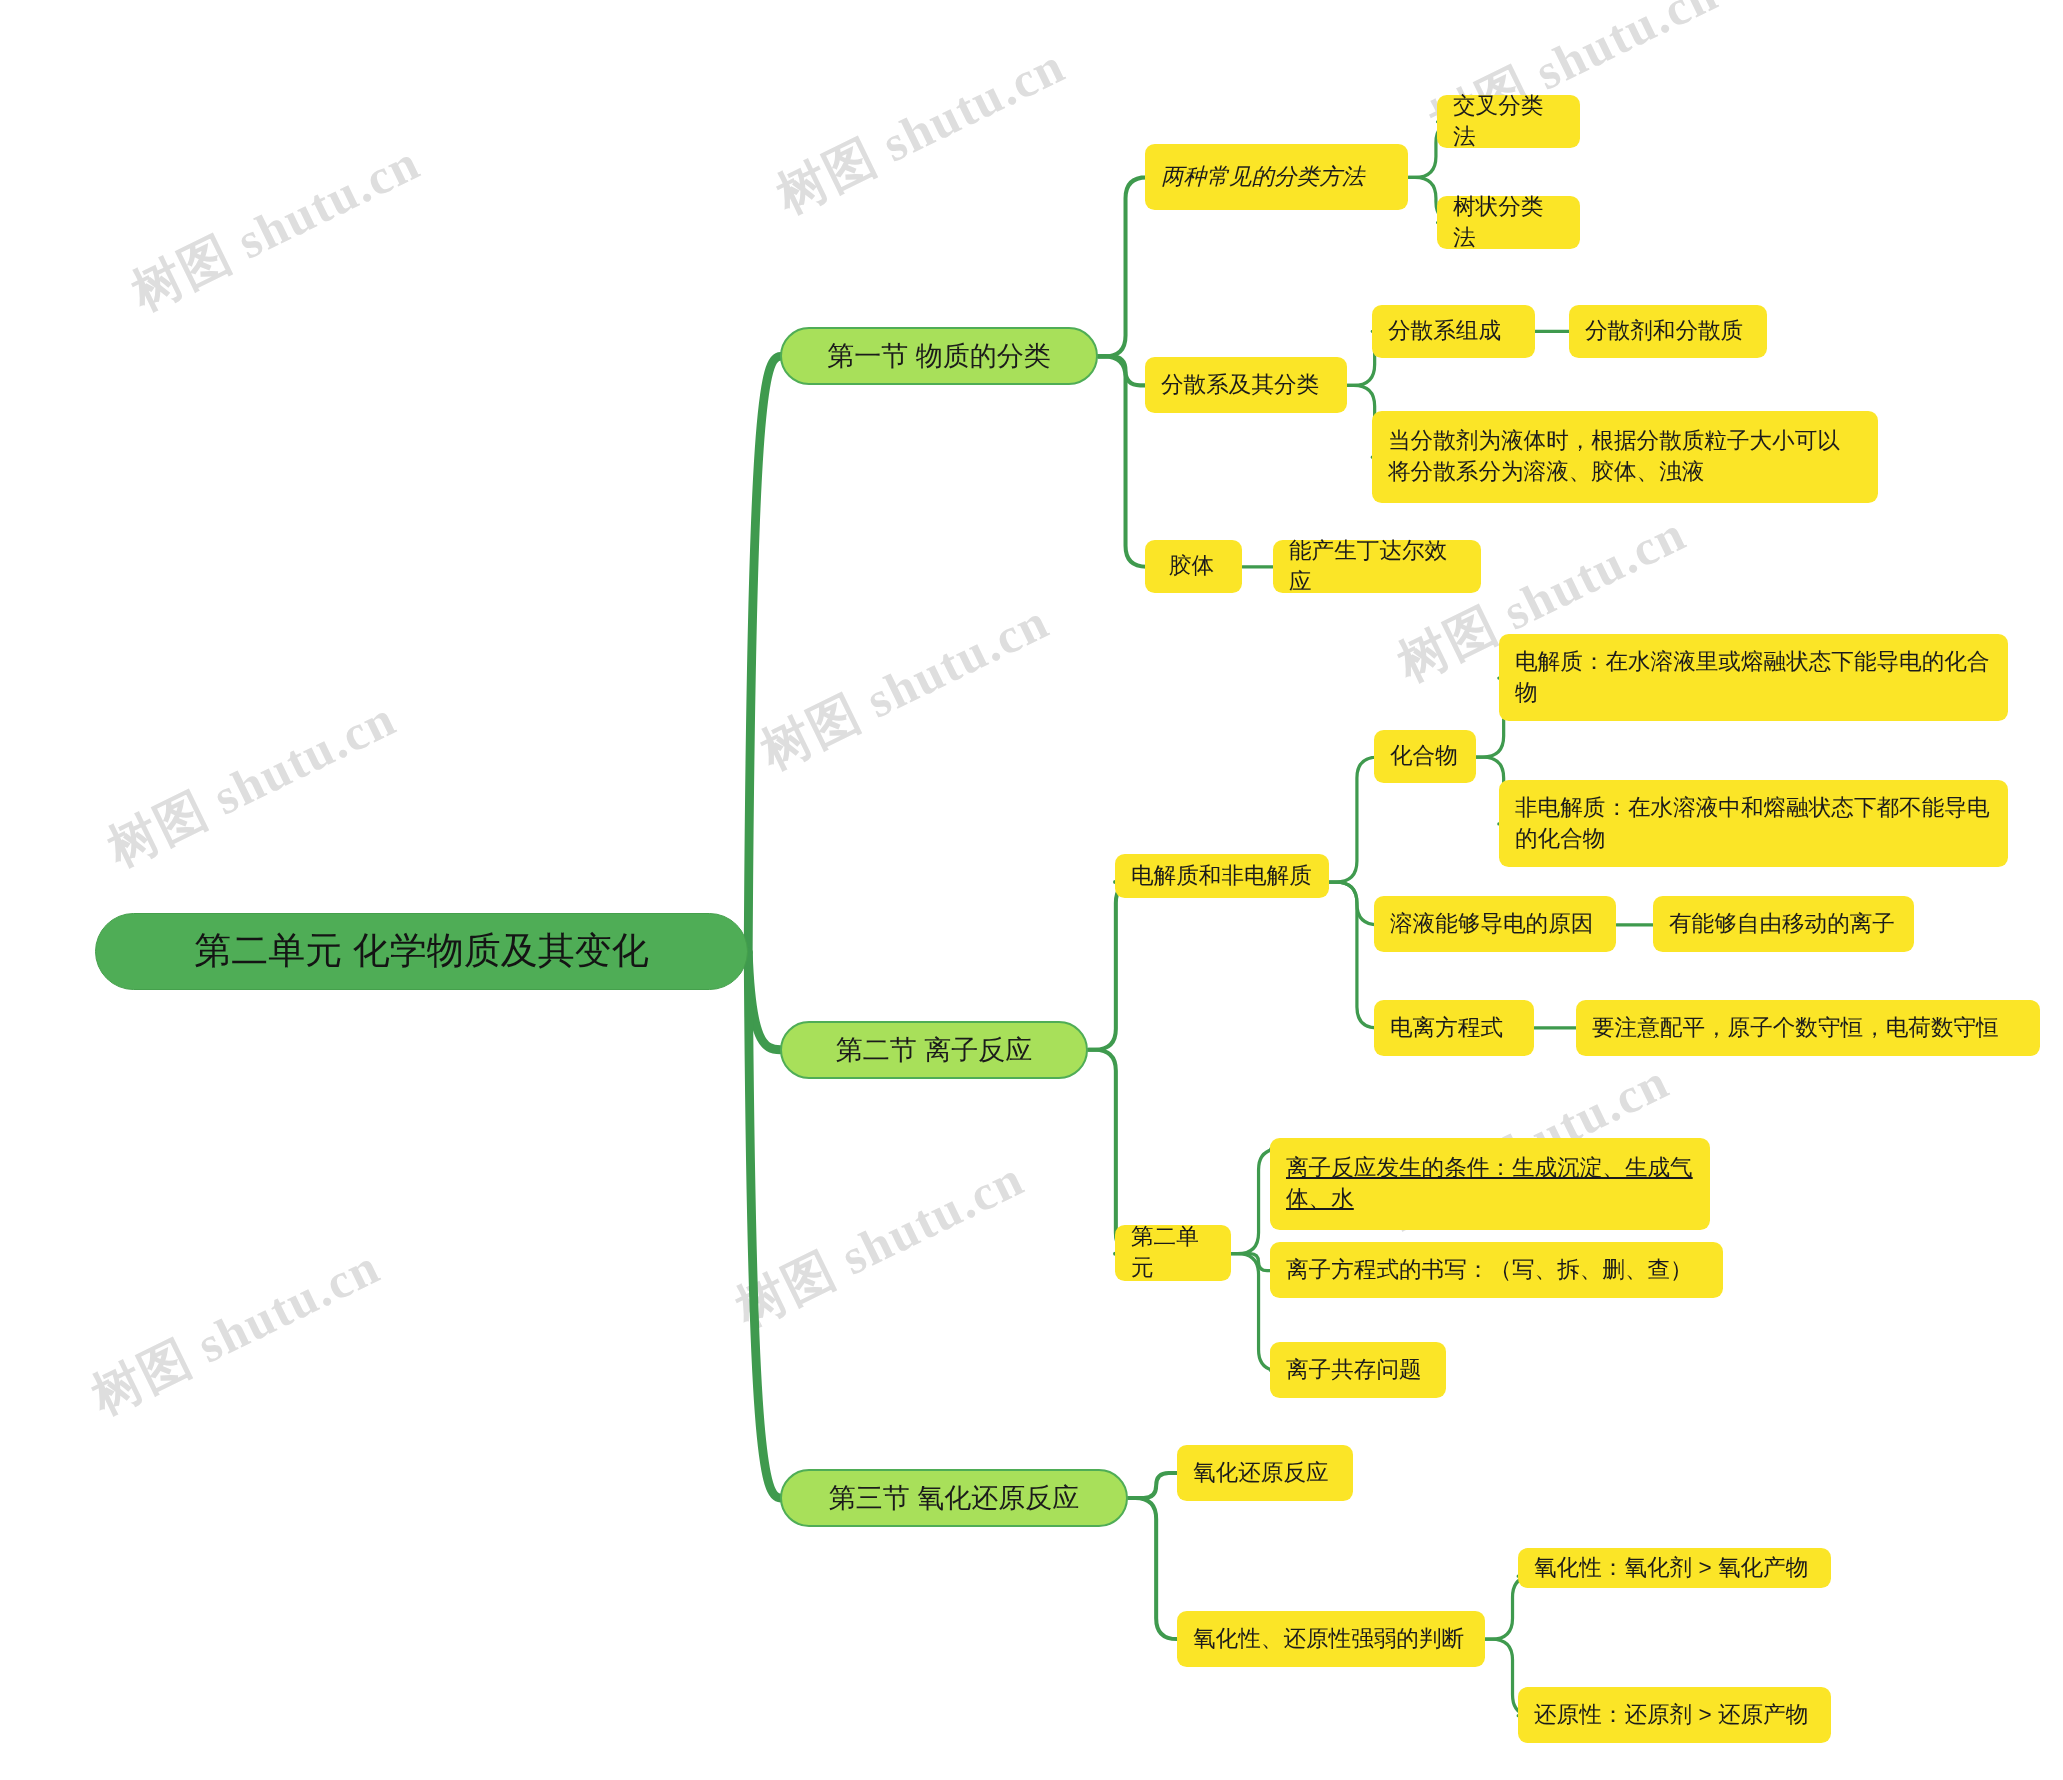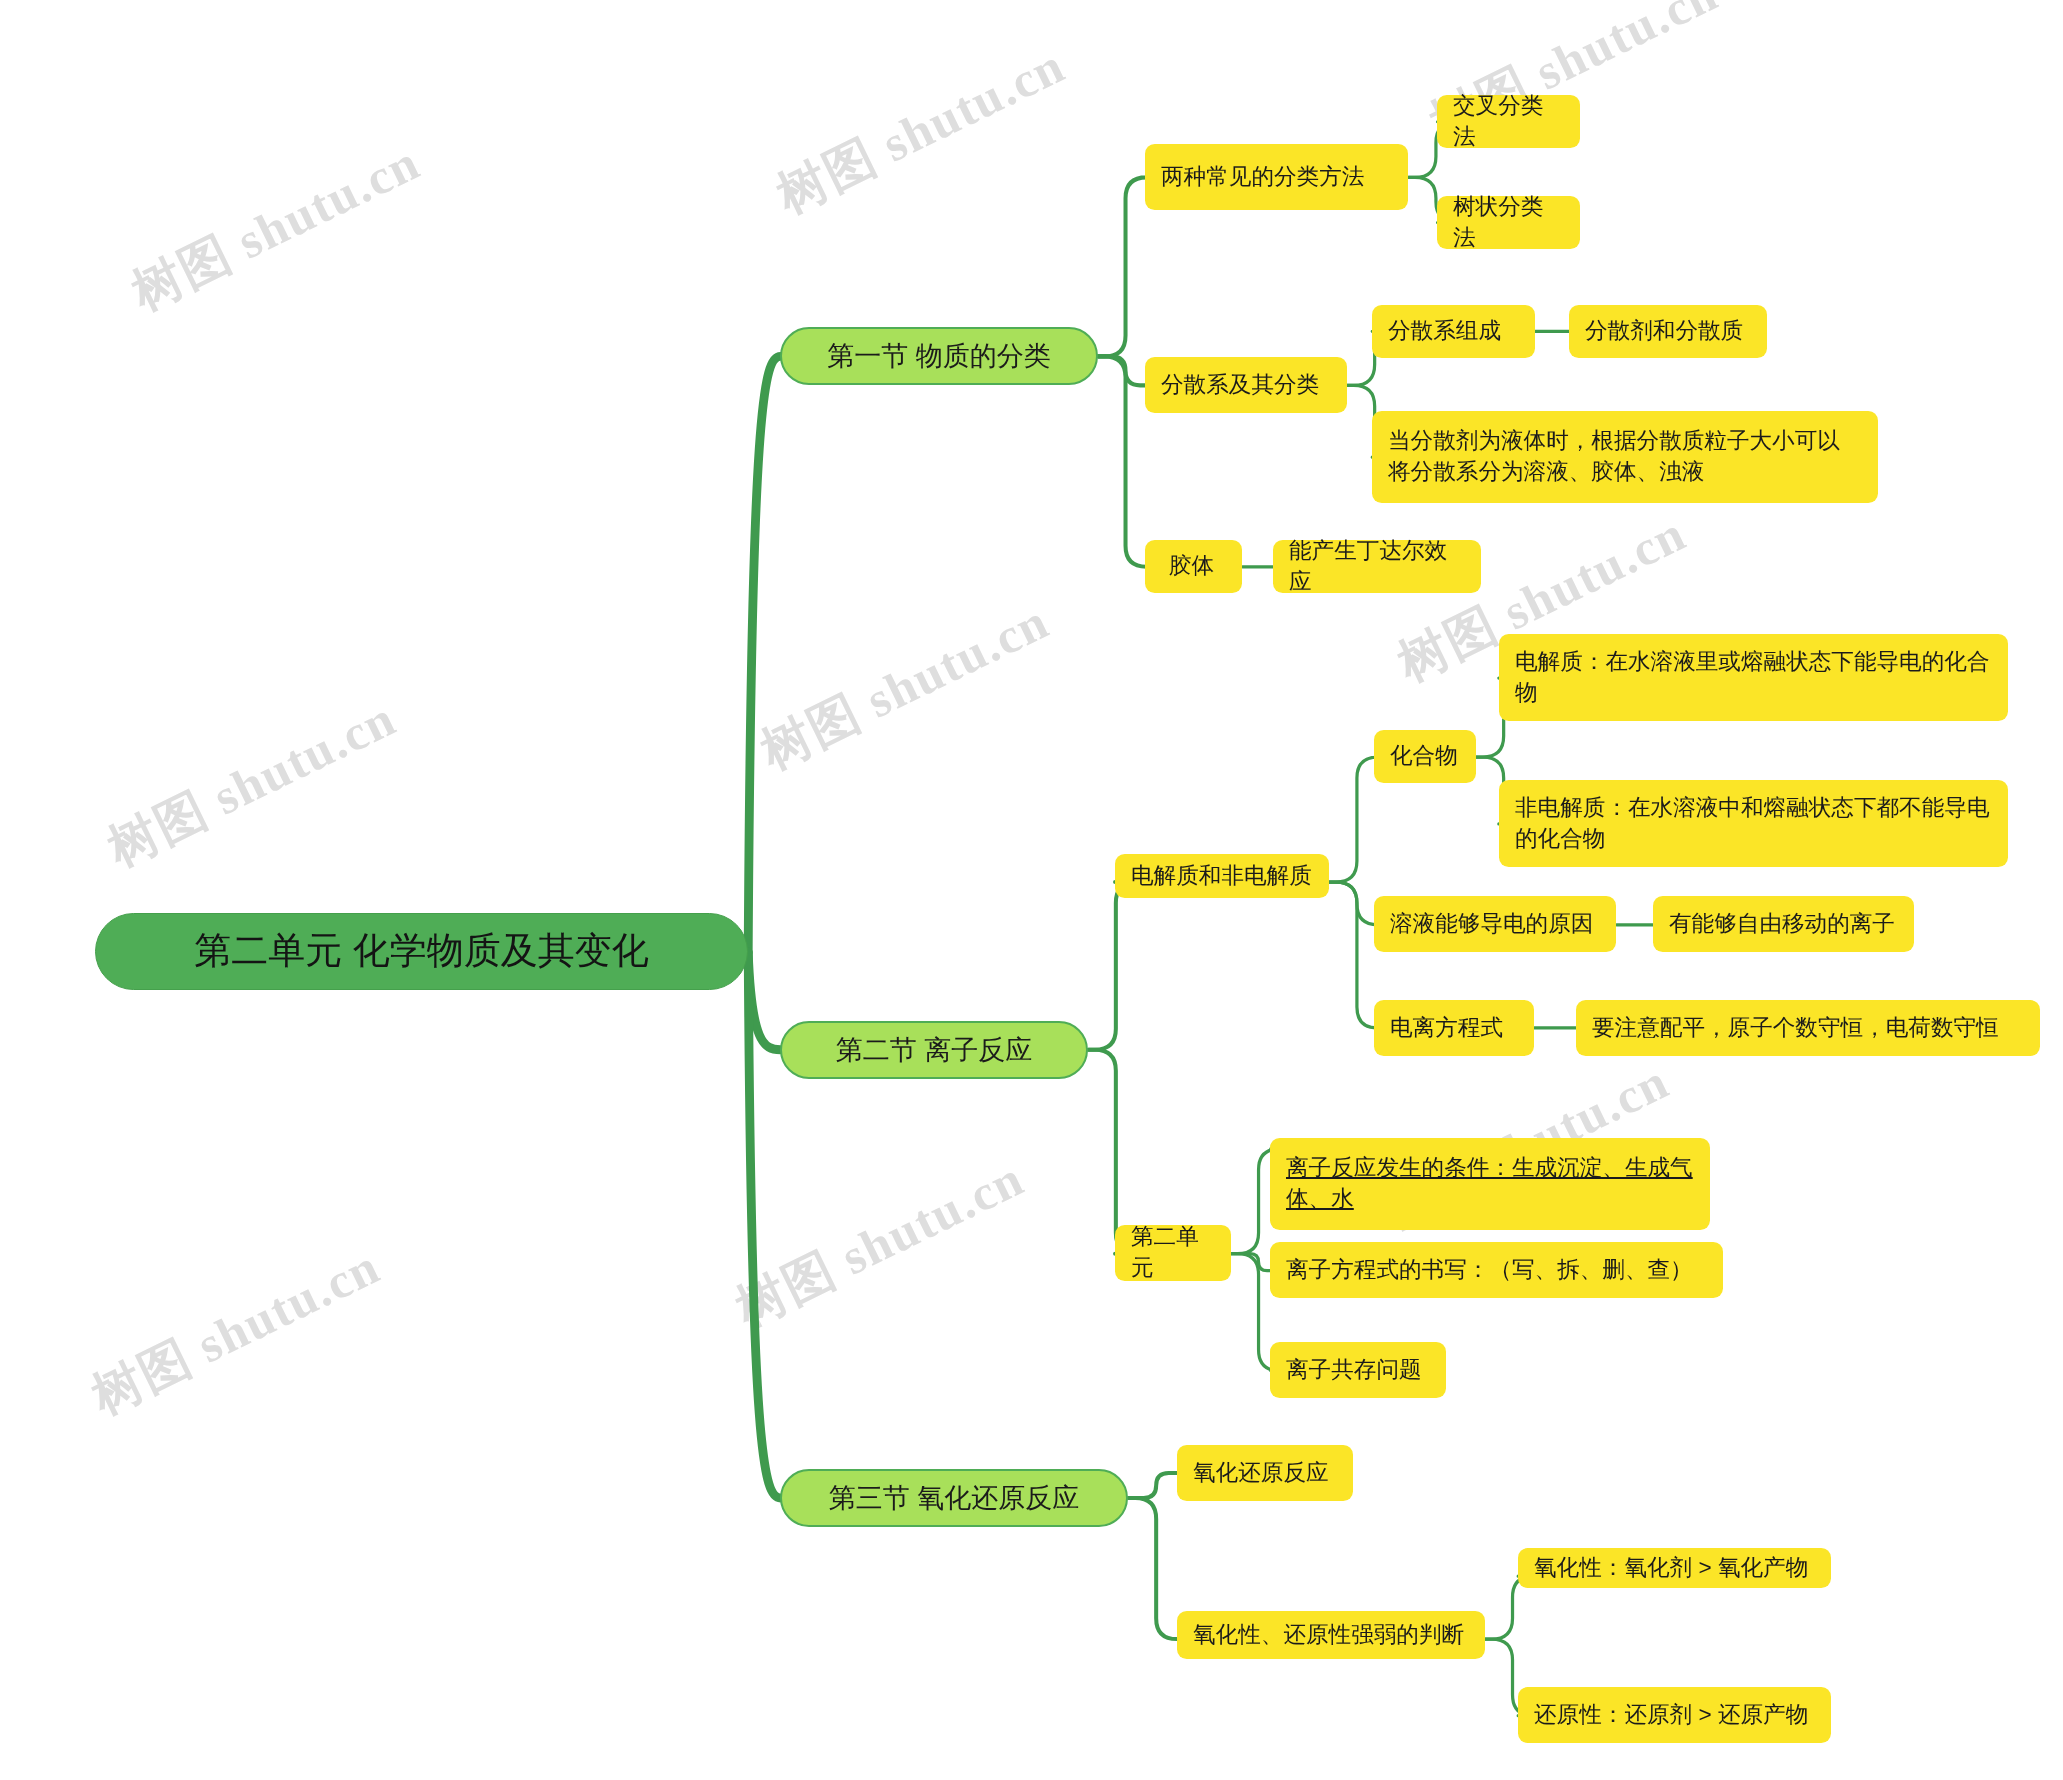--- a/index.html
+++ b/index.html
@@ -153,21 +153,21 @@
       </div>
       <div class="node branch" style="left: 780px; top: 327px; width: 318px; height: 58px;">
         <span class="node-label">第一节 物质的分类</span>
       </div>
       <div class="node branch" style="left: 780px; top: 1021px; width: 308px; height: 58px;">
         <span class="node-label">第二节 离子反应</span>
       </div>
       <div class="node branch" style="left: 780px; top: 1469px; width: 348px; height: 58px;">
         <span class="node-label">第三节 氧化还原反应</span>
       </div>
-      <div class="node topic" style="left: 1145px; top: 144px; width: 263px; height: 66px;">
+      <div class="node topic" style="left: 1145px; top: 144px; width: 263px; height: 66px; font-style: italic;">
         <span class="node-label">两种常见的分类方法</span>
       </div>
       <div class="node topic" style="left: 1437px; top: 95px; width: 143px; height: 53px;">
         <span class="node-label">交叉分类法</span>
       </div>
       <div class="node topic" style="left: 1437px; top: 196px; width: 143px; height: 53px;">
         <span class="node-label">树状分类法</span>
       </div>
       <div class="node topic" style="left: 1145px; top: 357px; width: 202px; height: 56px;">
         <span class="node-label">分散系及其分类</span>
@@ -219,21 +219,21 @@
       </div>
       <div class="node topic" style="left: 1270px; top: 1242px; width: 453px; height: 56px;">
         <span class="node-label">离子方程式的书写：（写、拆、删、查）</span>
       </div>
       <div class="node topic" style="left: 1270px; top: 1342px; width: 176px; height: 56px;">
         <span class="node-label">离子共存问题</span>
       </div>
       <div class="node topic" style="left: 1177px; top: 1445px; width: 176px; height: 56px;">
         <span class="node-label">氧化还原反应</span>
       </div>
-      <div class="node topic" style="left: 1177px; top: 1611px; width: 308px; height: 48px;">
+      <div class="node topic" style="left: 1177px; top: 1611px; width: 308px; height: 56px;">
         <span class="node-label">氧化性、还原性强弱的判断</span>
       </div>
       <div class="node topic" style="left: 1518px; top: 1548px; width: 313px; height: 40px;">
         <span class="node-label">氧化性：氧化剂 &gt; 氧化产物</span>
       </div>
       <div class="node topic" style="left: 1518px; top: 1687px; width: 313px; height: 56px;">
         <span class="node-label">还原性：还原剂 &gt; 还原产物</span>
       </div>
     </div>
 

